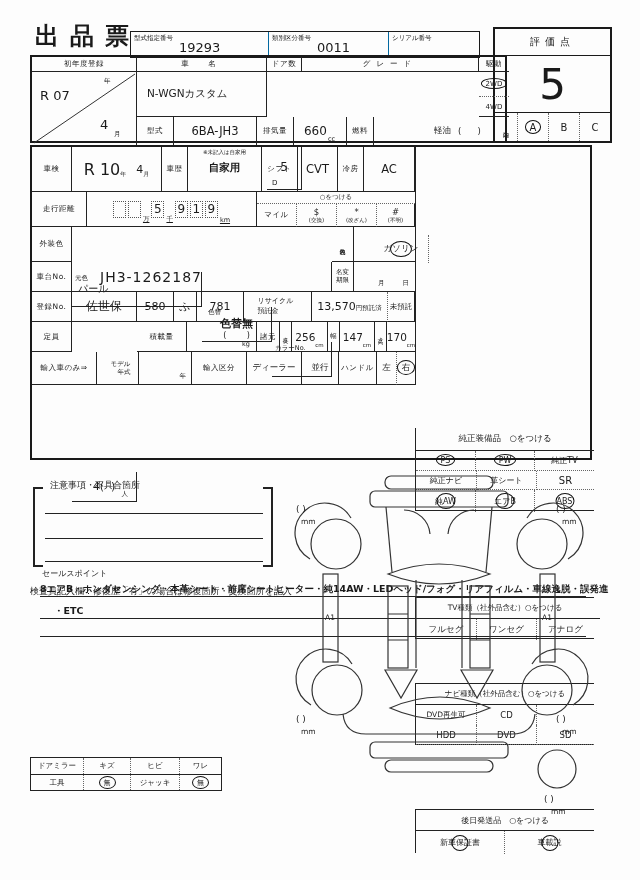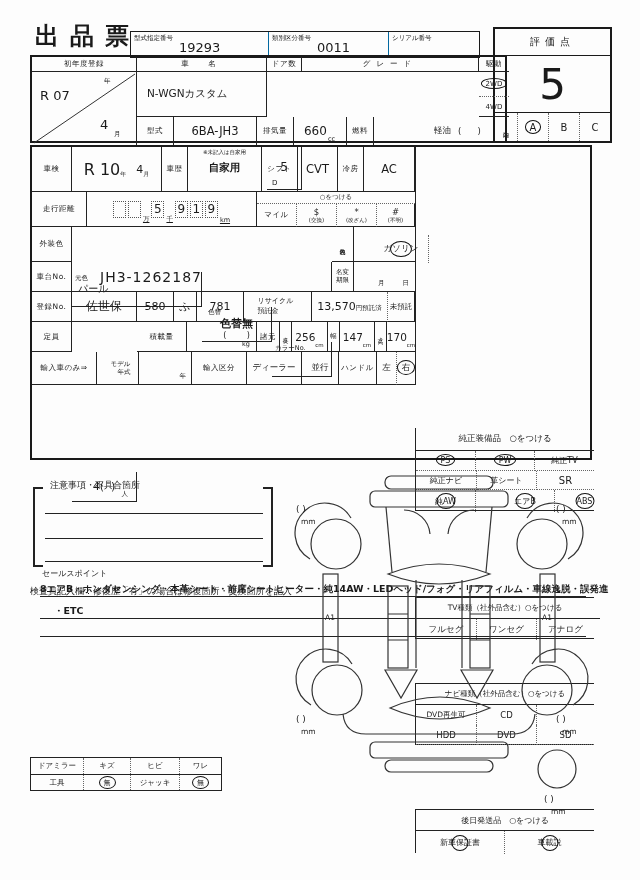--- a/index.html
+++ b/index.html
@@ -270,21 +270,21 @@
       <div class="fc brd bbd rel" style="width:59px;font-size:8px;">
           <span class="circled">PW</span>
         </div>
       <div class="fc bbd" style="flex:1;font-size:8px;">純正TV</div>
     </div>
     <div style="display:flex;height:19px;">
       <div class="fc brd bbd" style="width:60px;font-size:8px;">純正ナビ</div>
       <div class="fc brd bbd" style="width:59px;font-size:8px;">革シート</div>
       <div class="fc bbd" style="flex:1;font-size:10px;">SR</div>
     </div>
-    <div style="display:flex;height:22px;gap:20px;">
+    <div style="display:flex;height:22px;">
       <div class="fc brd rel" style="width:60px;font-size:8px;">
           <span>純AW</span>
           <span class="mark"></span>
         </div>
       <div class="fc brd rel" style="width:59px;font-size:8px;">
           <span>エアB</span>
           <span class="mark"></span>
         </div>
       <div class="fc rel" style="flex:1;font-size:8px;">
           <span>ABS</span>

